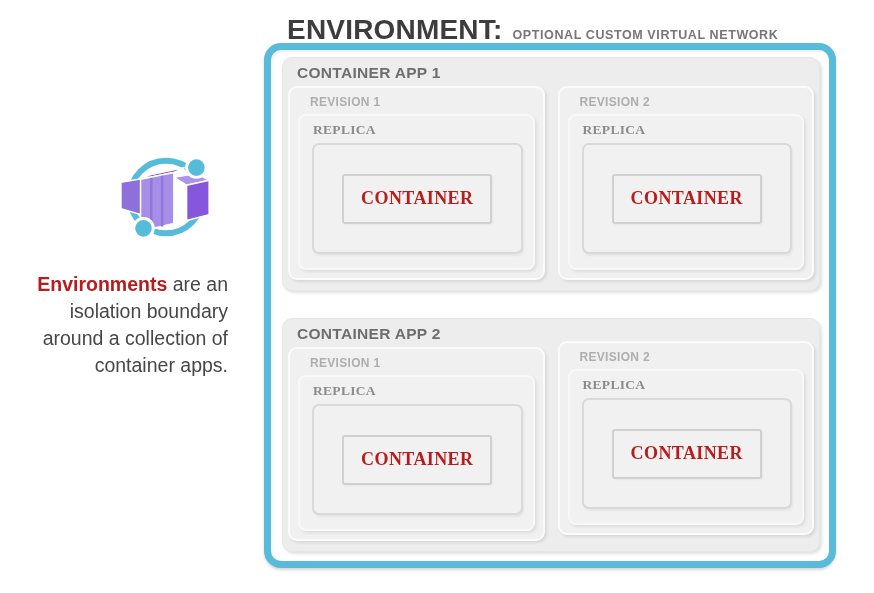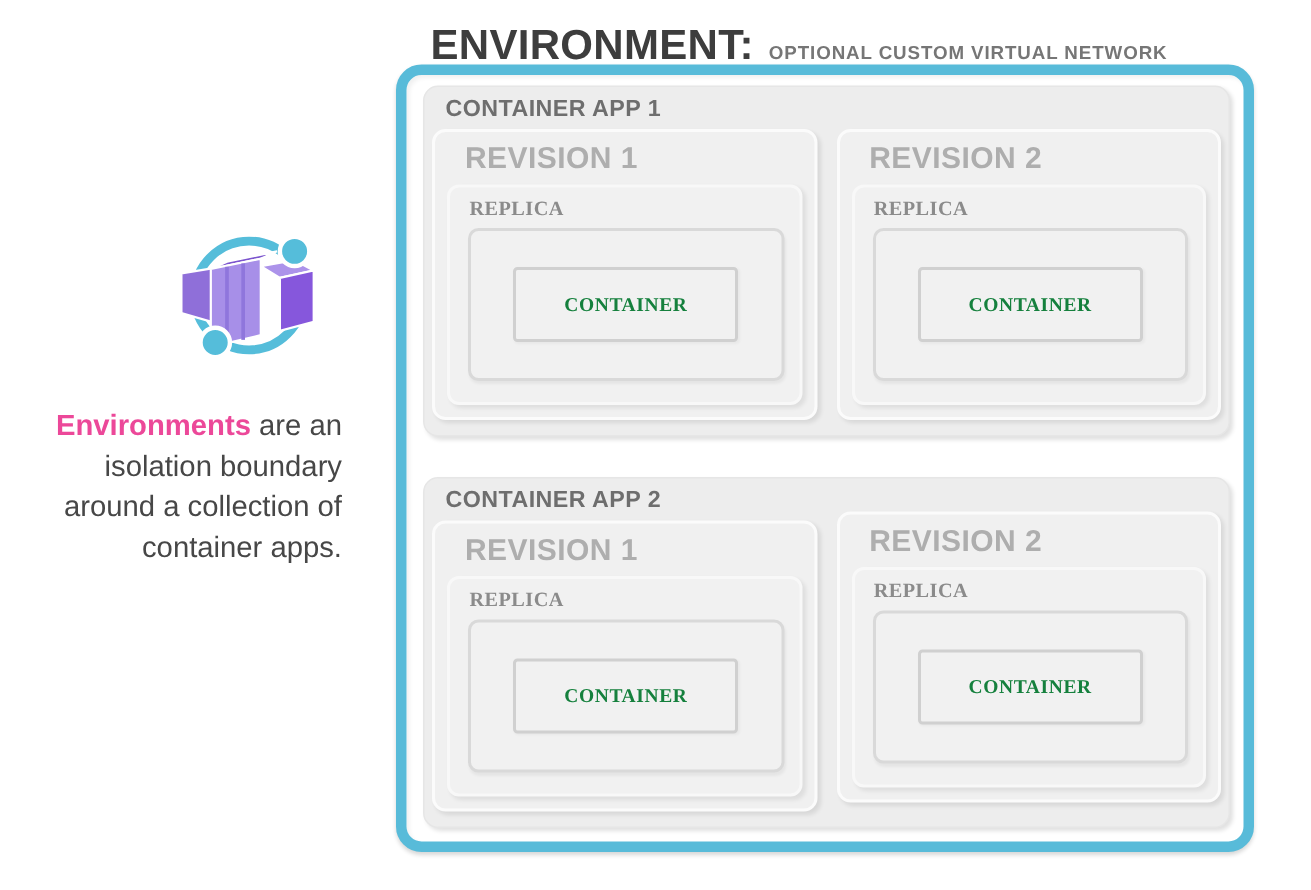--- a/index.html
+++ b/index.html
@@ -15,21 +15,21 @@
   }
   .title-main{font-size:28px;font-weight:700;color:#3d3d3d;letter-spacing:0.2px;}
   .title-sub{font-size:12.5px;font-weight:700;color:#767676;letter-spacing:0.6px;}
 
   
   .intro-icon{position:absolute;left:118px;top:146px;width:98px;height:100px;}
   .intro-text{
     position:absolute;left:8px;top:271px;width:220px;
     text-align:right;font-size:19.5px;line-height:27px;color:#474747;
   }
-  .intro-text b{color:#ec4899;font-weight:700;margin-top:20px;}
+  .intro-text b{color:#b91c1c;font-weight:700;margin-top:20px;}
 
   
   .env{
     position:absolute;left:264px;top:43px;width:572px;height:525px;
     box-sizing:border-box;
     border:7px solid var(--accent,#58BBD9);
     border-radius:17px;background:#ffffff;
     padding:7px 9px 9px 11px;
     display:flex;flex-direction:column;gap:27px;
     box-shadow:0 2px 3px rgba(0,0,0,0.16), inset 2px 2px 3px rgba(0,0,0,0.06);
@@ -48,21 +48,21 @@
   .revisions{flex:1;display:flex;gap:13px;min-height:0;}
   .revision{
     flex:1;box-sizing:border-box;
     border:2px solid #fbfbfb;background:#f0f0f0;border-radius:9px;
     box-shadow:2px 2px 3px rgba(0,0,0,0.09);
     padding:2px 8px 8px 8px;
     display:flex;flex-direction:column;min-height:0;
   }
   .revision-label{
     margin:5px 0 5px 12px;
-    font-size:20px;font-weight:700;color:#aeaeae;letter-spacing:0.3px;
+    font-size:12px;font-weight:700;color:#aeaeae;letter-spacing:0.3px;
   }
   .replica-wrap{
     flex:1;box-sizing:border-box;
     border:2px solid #f8f8f8;background:#f1f1f1;border-radius:8px;
     box-shadow:2px 2px 3px rgba(0,0,0,0.08);
     padding:3px 10px 14px 12px;
     display:flex;flex-direction:column;min-height:0;font-family:Liberation Serif, serif;
   }
   .replica-label{
     margin:3px 0 5px 1px;
@@ -72,21 +72,21 @@
     flex:1;box-sizing:border-box;
     border:2px solid #d9d9d9;background:#f1f1f1;border-radius:7px;
     box-shadow:1px 2px 2px rgba(0,0,0,0.05);
     display:flex;align-items:center;justify-content:center;min-height:0;
   }
   .container-box{
     width:150px;height:50px;box-sizing:border-box;
     border:2px solid #d0d0d0;border-radius:3px;background:#f1f1f1;
     box-shadow:1px 1px 2px rgba(0,0,0,0.04);
     display:flex;align-items:center;justify-content:center;
-    font-size:13px;font-weight:700;color:#15803d;letter-spacing:0.4px;
+    font-size:18px;font-weight:700;color:#b91c1c;letter-spacing:0.4px;
   }
   .shift-up{position:relative;top:-6px;}
 </style>
 </head>
 <body>
 
 <div class="title-row">
   <span class="title-main">ENVIRONMENT:</span>
   <span class="title-sub">OPTIONAL CUSTOM VIRTUAL NETWORK</span>
 </div>

